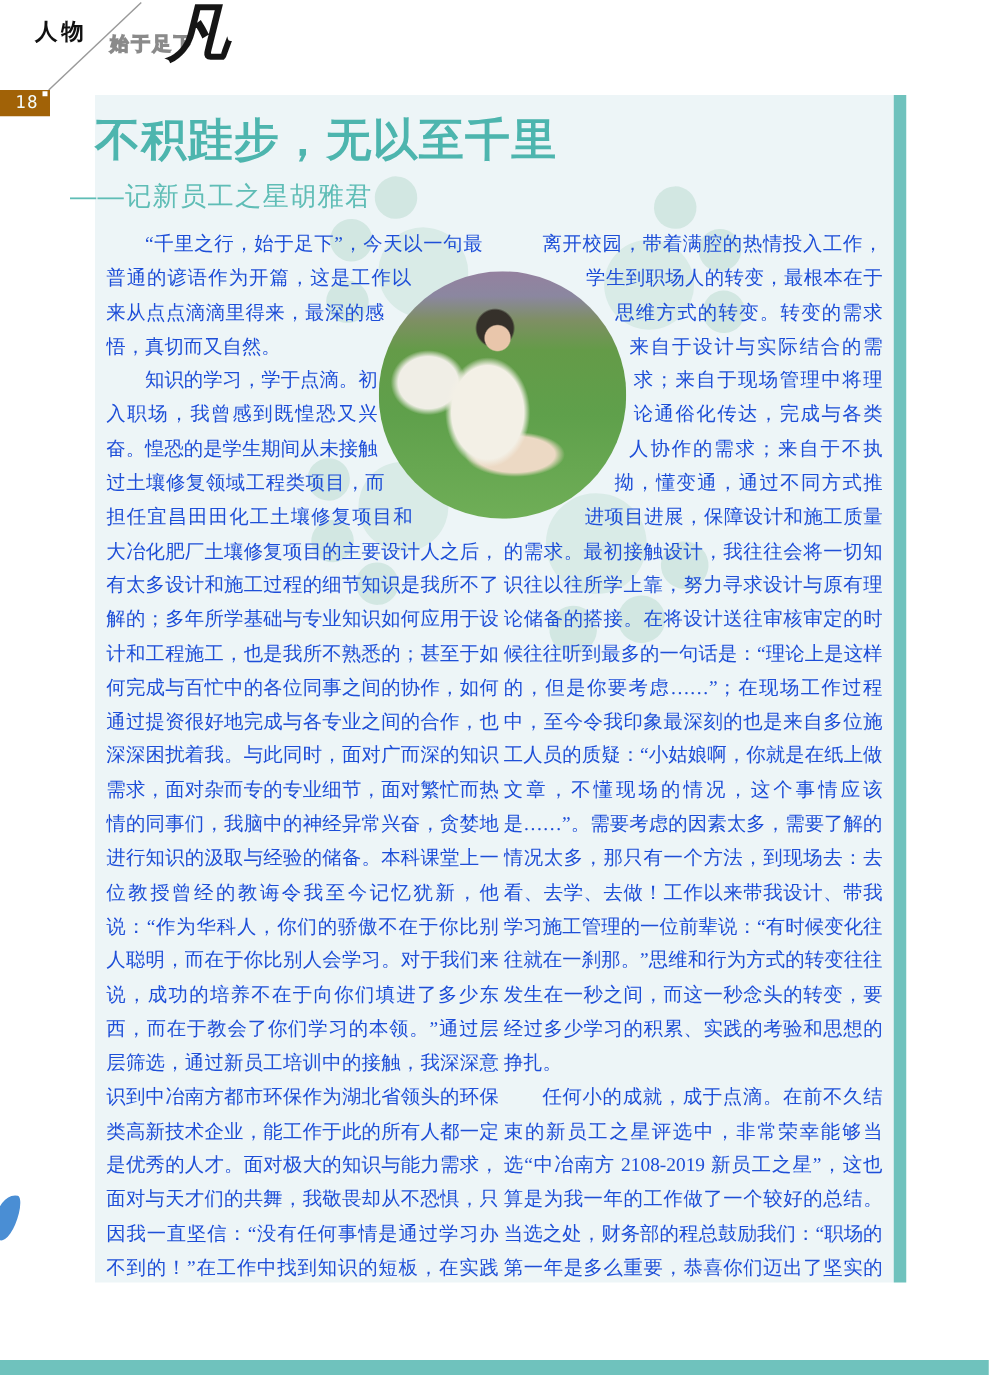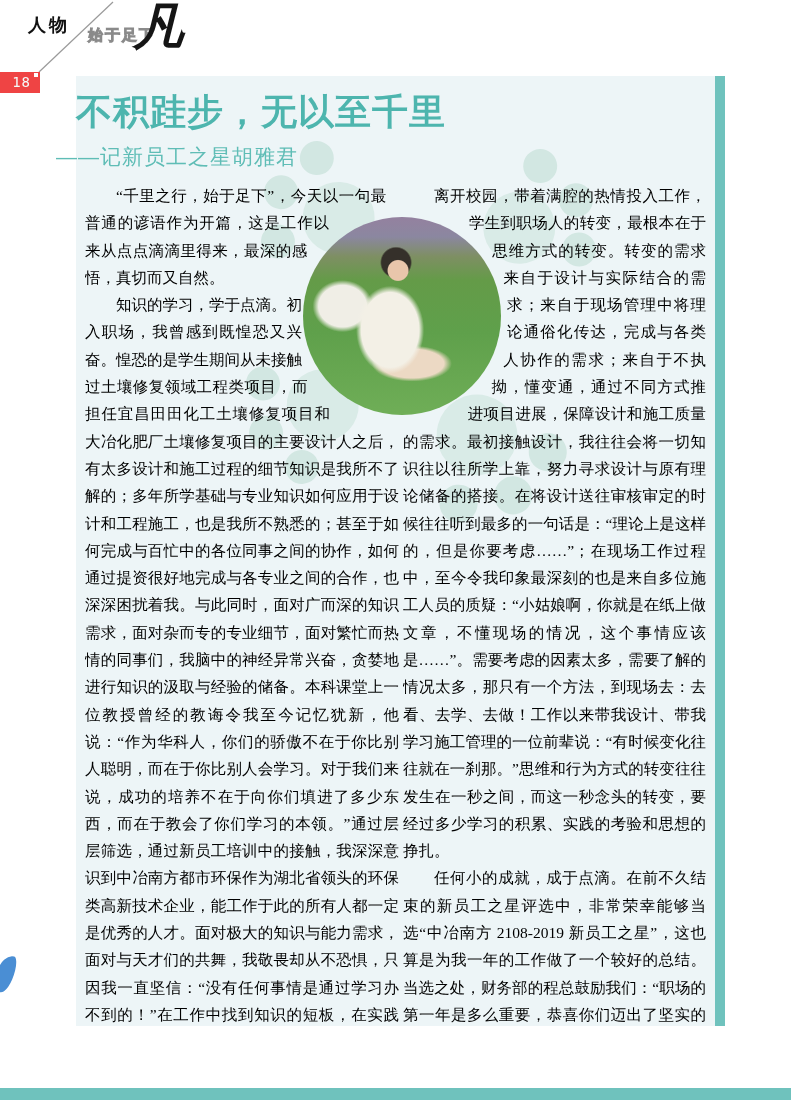--- a/index.html
+++ b/index.html
@@ -16,21 +16,21 @@
   .divider-svg{position:absolute;left:0;top:0;pointer-events:none;}
   .brand{
     position:absolute;left:88px;top:26px;font-size:15px;font-weight:bold;
     letter-spacing:2px;color:#e8e8e8;-webkit-text-stroke:1px #8a8a8a;
   }
   .brand-glyph{
     position:absolute;left:133px;top:2px;font-size:50px;font-weight:bold;font-style:italic;
     color:#151515;font-family:"DejaVu Serif","Liberation Serif",serif;line-height:1;
   }
   .page-badge{
-    position:absolute;left:0;top:72px;width:40px;height:21px;background:#ef4444;
+    position:absolute;left:0;top:72px;width:40px;height:21px;background:#a16207;
   }
   .page-badge .num{
     position:absolute;right:9px;top:2px;font-size:14px;color:#f4fbfa;
     font-family:"DejaVu Sans Mono","Liberation Mono",monospace;letter-spacing:1px;
   }
   .badge-dot{position:absolute;left:34px;top:73px;width:4px;height:4px;background:#ffffff;}
   
   .panel{position:absolute;left:76px;top:76px;width:639px;height:950px;background:#edf5f7;}
   .accent-strip{position:absolute;left:715px;top:76px;width:10px;height:950px;background:#6fc2bd;}
   .bottom-bar{position:absolute;left:0;top:1088px;width:791px;height:12px;background:#6fc2bd;}
@@ -61,21 +61,21 @@
   .colL .wrapFloat{
     float:right;width:97px;height:244px;
     shape-outside:circle(104px at 101px 136px);shape-margin:6px;
   }
   .colR .wrapFloat{
     float:left;width:106px;height:244px;
     shape-outside:circle(100px at -2px 136px);shape-margin:6px;
   }
   .colL p,.colR p{
     margin:0;text-indent:2em;text-align:justify;
-    font-size:15.5px;line-height:27.3px;color:#000000;
+    font-size:15.5px;line-height:27.3px;color:#1d4ed8;
     font-family:"Liberation Serif","DejaVu Serif",serif;
   }
   
   .photo{
     position:absolute;left:303px;top:217px;width:198px;height:198px;border-radius:50%;z-index:4;
     background:
       radial-gradient(circle 11px at 48% 27%, #e9c6ab 0 90%, transparent 100%),
       radial-gradient(circle 16px at 47% 23%, #35302a 0 90%, transparent 100%),
       radial-gradient(ellipse 34px 44px at 44% 57%, #f3f0e6 0 85%, transparent 100%),
       radial-gradient(ellipse 40px 18px at 55% 74%, #ecd9c4 0 80%, transparent 100%),

